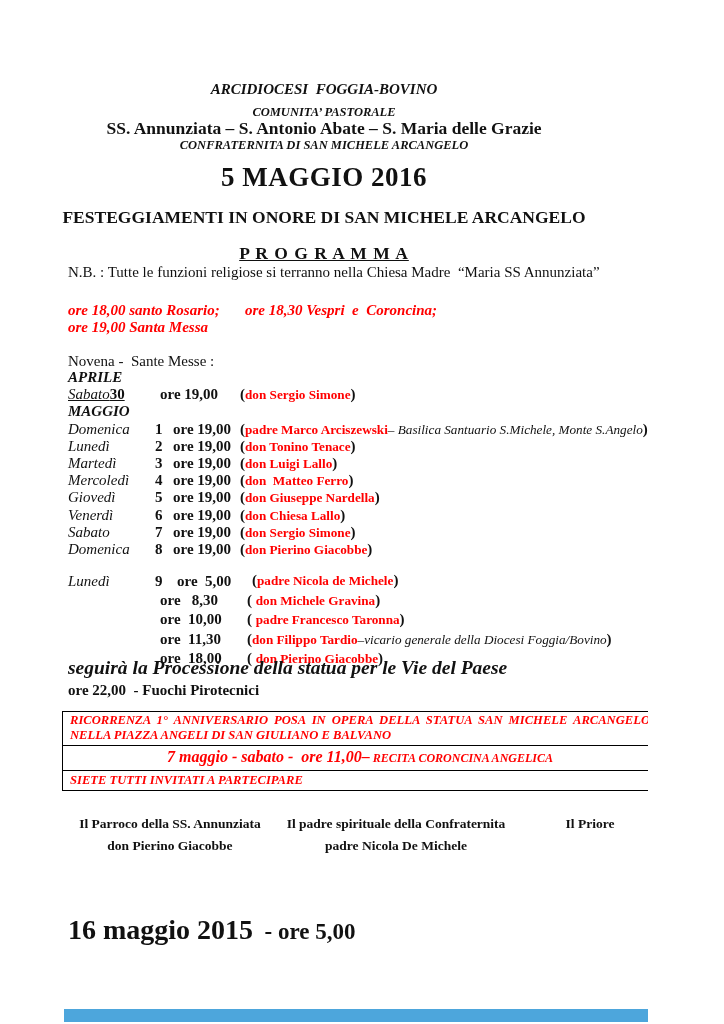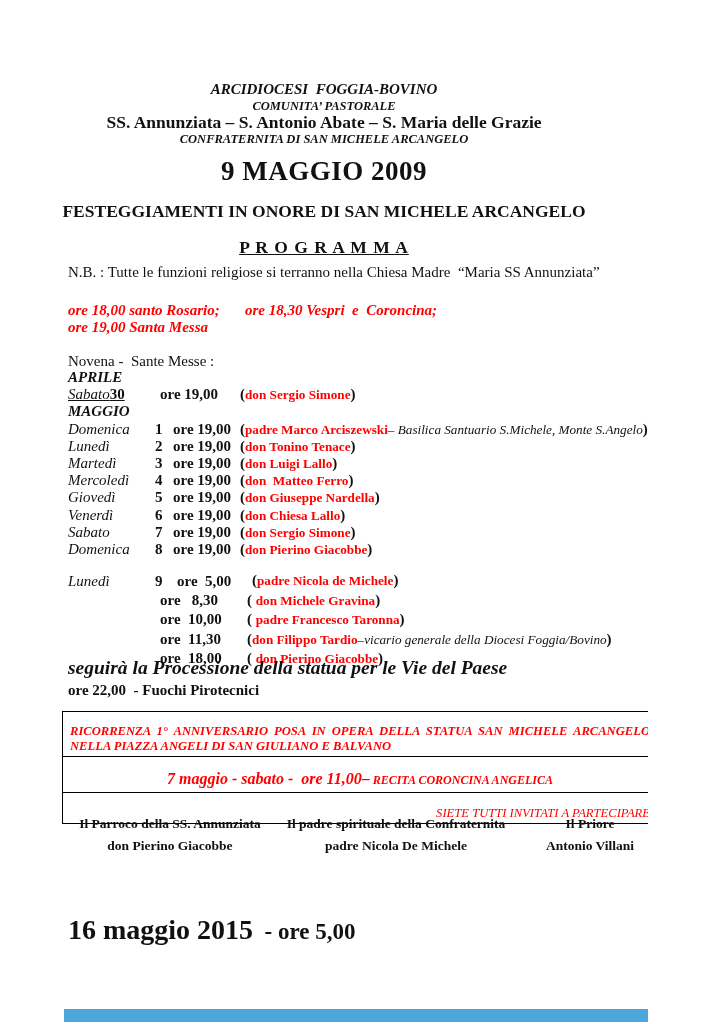--- a/index.html
+++ b/index.html
@@ -12,21 +12,21 @@
     overflow:hidden;
   }
   .abs{position:absolute;}
   .pre{white-space:pre;}
   .b{font-weight:bold;}
   .i{font-style:italic;}
 
   
   .header{top:82px;left:0;right:0;text-align:center;}
   .h-line1{font-size:15px;font-weight:bold;font-style:italic;line-height:15px;}
-  .h-line2{font-size:12.5px;font-weight:bold;font-style:italic;line-height:13px;margin-top:3px;}
+  .h-line2{font-size:12.5px;font-weight:bold;font-style:italic;line-height:13px;margin-top:9px;}
   .h-line3{font-size:17.5px;font-weight:bold;line-height:19px;}
   .h-line4{font-size:12.5px;font-weight:bold;font-style:italic;line-height:14px;}
   .h-title{font-size:27px;font-weight:bold;line-height:30px;margin-top:10px;letter-spacing:.5px;}
   .h-subtitle{font-size:17.5px;font-weight:bold;line-height:19px;margin-top:16px;}
   .h-program{font-size:17.5px;font-weight:bold;line-height:19px;margin-top:17px;text-decoration:underline;letter-spacing:1px;}
 
   
   .note{top:264px;left:68px;right:56px;font-size:15px;line-height:17px;}
   .times-line{top:302px;left:68px;right:56px;font-size:15px;font-weight:bold;color:#ff0000;line-height:17px;font-style:italic;}
   .times-line .seg1{display:inline-block;width:177px;}
@@ -48,27 +48,27 @@
   .day9{top:571px;left:68px;right:40px;font-size:15px;line-height:18.6px;}
   .d9-time{width:75px;font-weight:bold;white-space:pre;flex:none;}
   .d9-sub{display:flex;padding-left:92px;}
   .d9-sub .t{width:87px;font-weight:bold;white-space:pre;flex:none;}
 
   .procession{top:657px;left:68px;font-size:19.5px;font-weight:bold;font-style:italic;line-height:22px;}
   .fireworks{top:682px;left:68px;font-size:15px;font-weight:bold;line-height:17px;}
 
   
   .boxes{top:711px;left:62px;width:596px;color:#ff0000;}
-  .boxrow{border:1px solid #000;padding:12px 7px 2px 7px;background:#fff;}
+  .boxrow{border:1px solid #000;padding:1px 7px 2px 7px;background:#fff;}
   .boxrow + .boxrow{margin-top:-1px;}
   .box1{font-size:12.6px;font-weight:bold;font-style:italic;line-height:15px;text-align:justify;}
   .box2{text-align:center;line-height:20px;}
   .box2 .main{font-size:16px;font-weight:bold;font-style:italic;}
   .box2 .sub{font-size:12px;font-weight:bold;font-style:italic;}
-  .box3{text-align:right;font-size:12.6px;font-weight:normal;font-style:italic;line-height:16px;}
+  .box3{text-align:left;font-size:12.6px;font-weight:bold;font-style:italic;line-height:16px;}
 
   
   .signatures{top:813px;left:0;right:0;height:48px;}
   .sig{position:absolute;text-align:center;font-size:13.5px;font-weight:bold;line-height:22px;}
   .sig1{left:70px;width:200px;}
   .sig2{left:272px;width:248px;}
   .sig3{left:520px;width:140px;}
 
   
   .footer-date{top:914px;left:68px;font-weight:bold;}
@@ -79,21 +79,21 @@
 </head>
 <body>
 
 <div class="page">
 
   <div class="abs header">
     <div class="h-line1 pre">ARCIDIOCESI  FOGGIA-BOVINO</div>
     <div class="h-line2">COMUNITA’ PASTORALE</div>
     <div class="h-line3">SS. Annunziata – S. Antonio Abate – S. Maria delle Grazie</div>
     <div class="h-line4">CONFRATERNITA DI SAN MICHELE ARCANGELO</div>
-    <div class="h-title">9 MAGGIO 2009</div>
+    <div class="h-title">5 MAGGIO 2016</div>
     <div class="h-subtitle">FESTEGGIAMENTI IN ONORE DI SAN MICHELE ARCANGELO</div>
     <div class="h-program">P R O G R A M M A</div>
   </div>
 
   <div class="abs note pre">N.B. : Tutte le funzioni religiose si terranno nella Chiesa Madre  “Maria SS Annunziata”</div>
 
   <div class="abs times-line">
     <span class="seg1 pre">ore 18,00 santo Rosario;</span><span class="seg2 pre">ore 18,30 Vespri  e  Coroncina;</span><span class="seg3 pre">ore 19,00 Santa Messa</span>
   </div>
 
@@ -200,21 +200,20 @@
     <div class="sig sig1">
       <div>Il Parroco della SS. Annunziata</div>
       <div>don Pierino Giacobbe</div>
     </div>
     <div class="sig sig2">
       <div>Il padre spirituale della Confraternita</div>
       <div>padre Nicola De Michele</div>
     </div>
     <div class="sig sig3">
       <div>Il Priore</div>
-      <div>Antonio Villani</div>
     </div>
   </div>
 
   <div class="abs footer-date">
     <span class="big">16 maggio 2015</span><span class="small pre">  - ore 5,00</span>
   </div>
 
   <div class="abs footer-bar"></div>
 
 </div>

